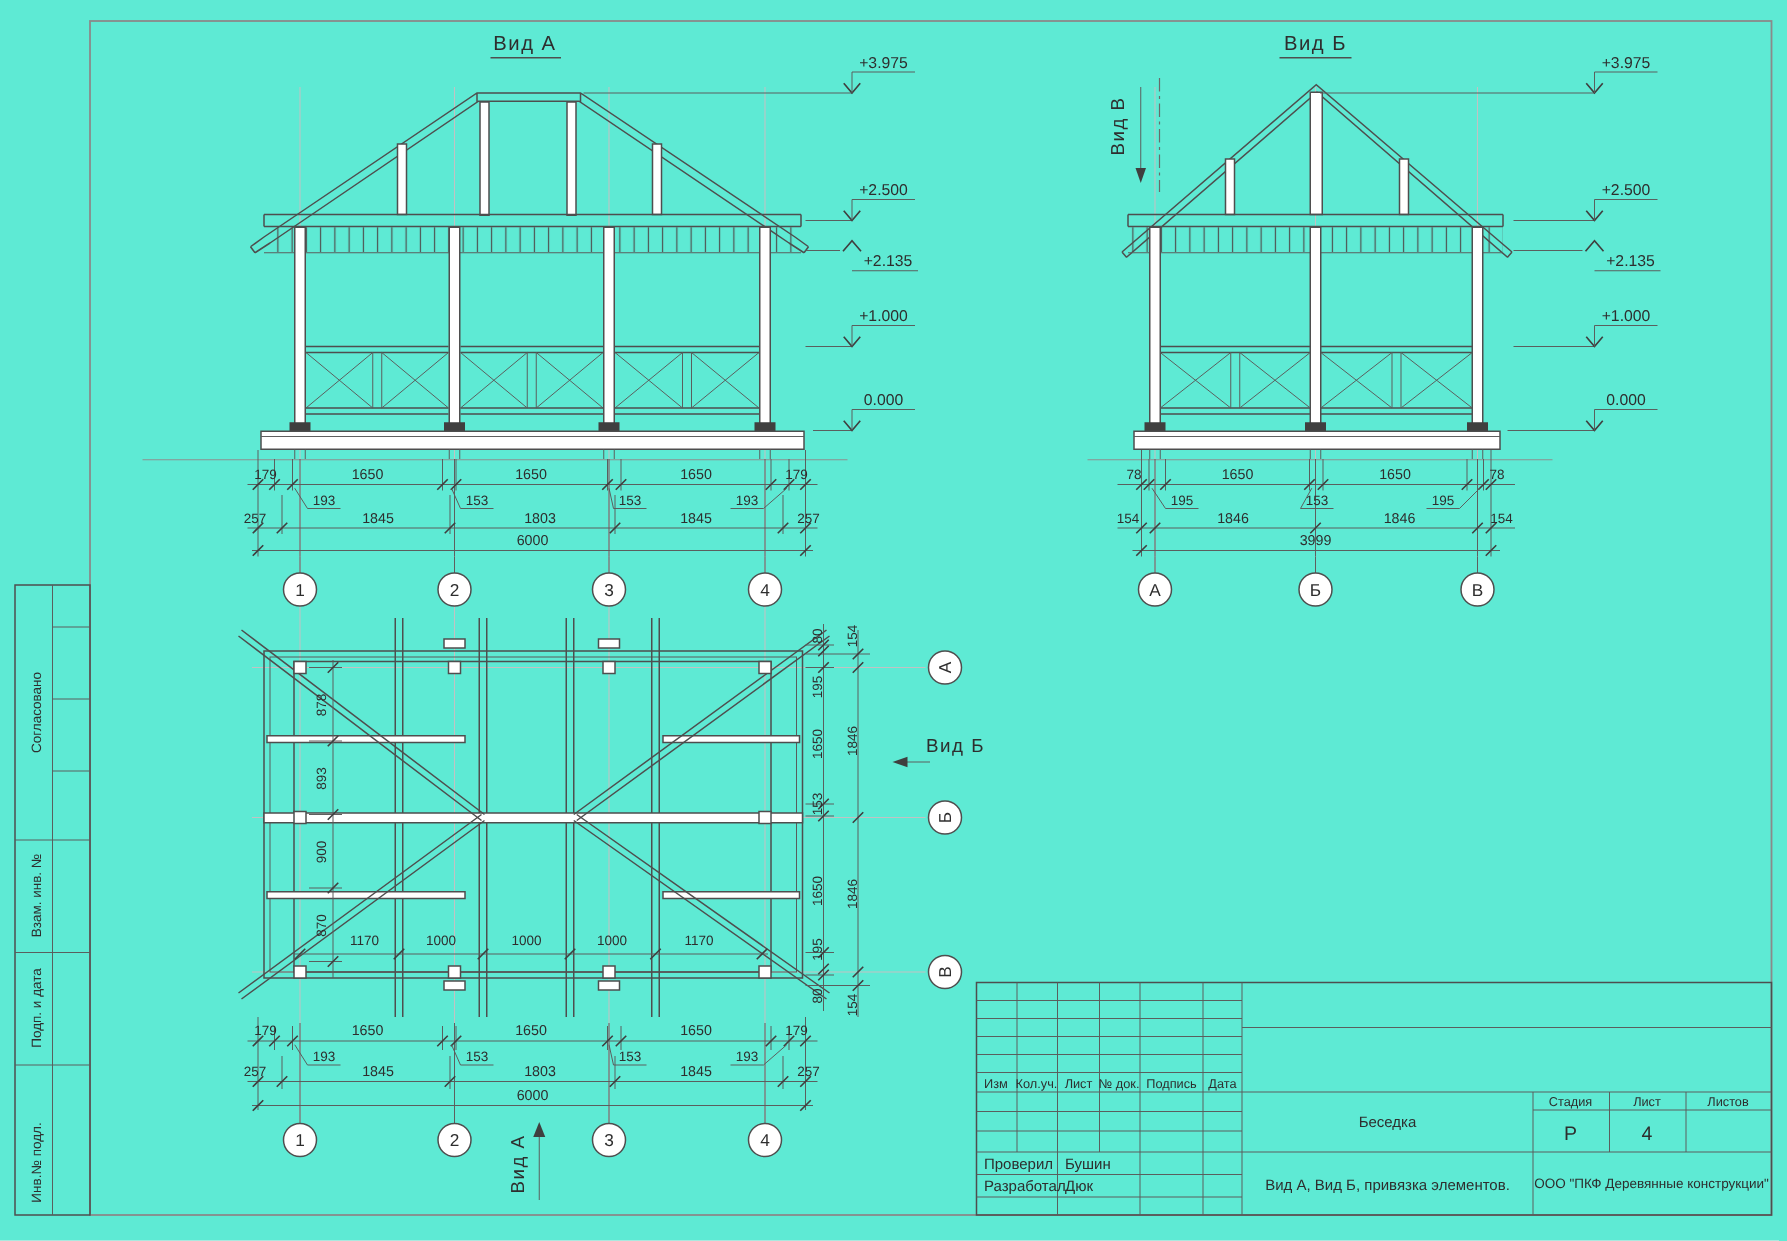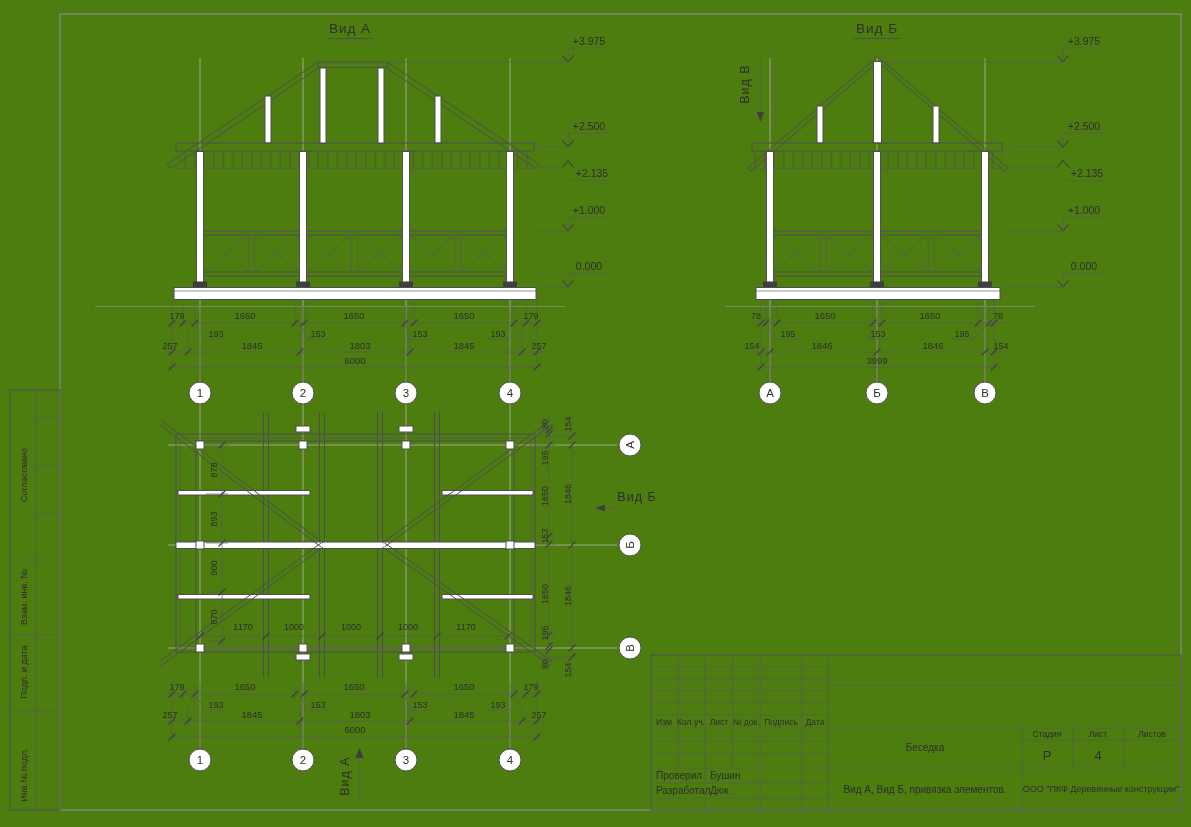--- a/index.html
+++ b/index.html
@@ -1,16 +1,16 @@
 <!DOCTYPE html>
 <html><head>
 <meta charset="utf-8">
 <style>
   html,body{margin:0;padding:0;background:#e8e8e8;}
-  .sheet{position:relative;width:1191px;height:827px;background:#4d7c0f;overflow:hidden;}
+  .sheet{position:relative;width:1191px;height:827px;background:#5eead4;overflow:hidden;}
   svg{position:absolute;left:0;top:0;}
   text{font-family:"Liberation Sans","DejaVu Sans",sans-serif;fill:#2e2e2e;}
   .d{font-size:9.5px;text-anchor:middle;}
   .ds{font-size:9px;text-anchor:middle;}
   .lv{font-size:10.5px;text-anchor:middle;}
   .ttl{font-size:13.5px;text-anchor:middle;letter-spacing:1px;}
   .ax{font-size:11.5px;text-anchor:middle;}
   .vl{font-size:12.5px;text-anchor:middle;letter-spacing:1px;}
   .tbh{font-size:8.5px;text-anchor:middle;}
   .tbt{font-size:10px;}

